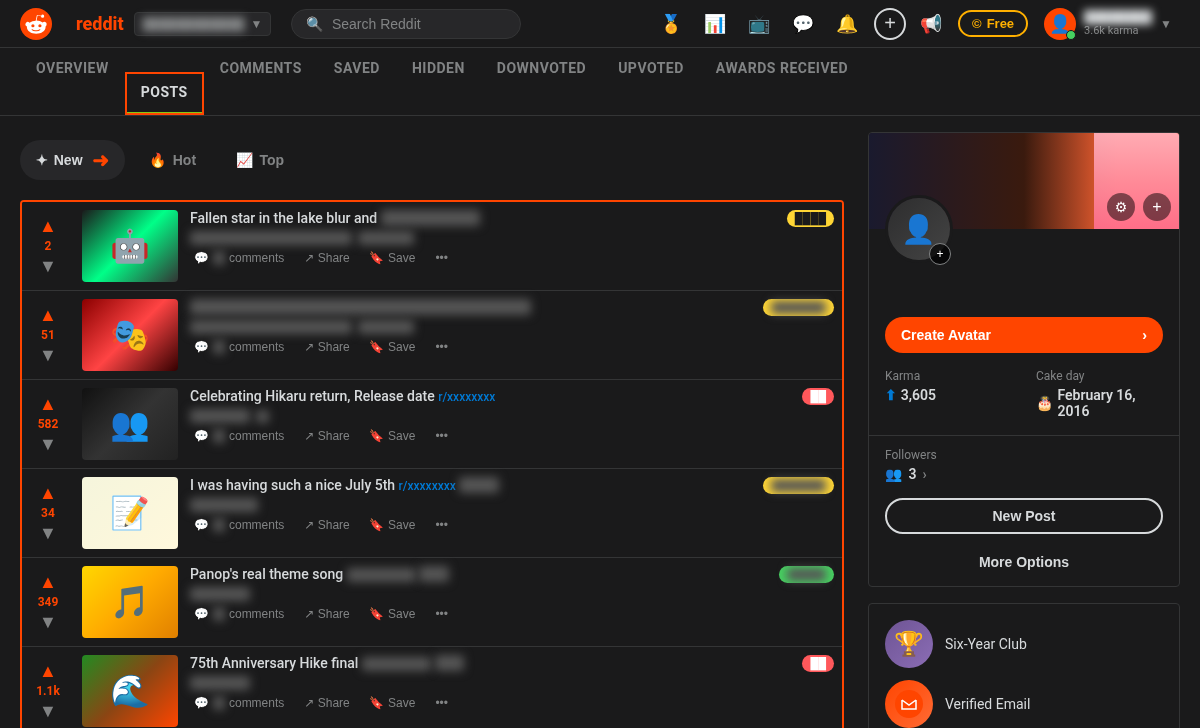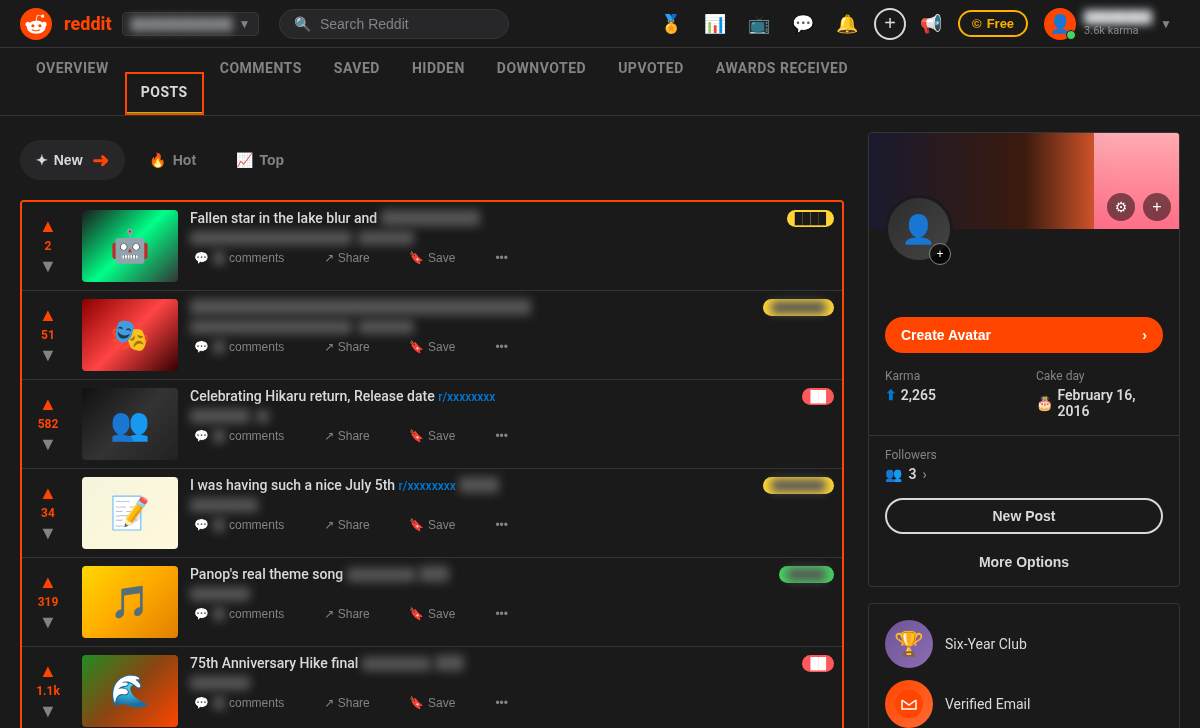--- a/index.html
+++ b/index.html
@@ -14,21 +14,21 @@
       align-items: center;
       padding: 0 20px;
       gap: 10px;
       position: sticky;
       top: 0;
       z-index: 100;
     }
     .reddit-logo {
       display: flex;
       align-items: center;
-      gap: 12px;
+      gap: 24px;
       color: #ff4500;
       font-weight: 700;
       font-size: 18px;
       text-decoration: none;
       text-align: center;
     }
     .reddit-icon {
       width: 32px;
       height: 32px;
     }
@@ -293,21 +293,21 @@
       gap: 6px;
       margin-bottom: 4px;
       font-size: 12px;
       color: #818384;
     }
     .subreddit-link { color: #0079d3; font-size: 12px; }
 
     .post-actions {
       display: flex;
       align-items: center;
-      gap: 32px;
+      gap: 12px;
       font-size: 12px;
       color: #818384;
     }
     .post-action-btn {
       display: flex;
       align-items: center;
       gap: 4px;
       background: none;
       border: none;
       color: #818384;
@@ -725,21 +725,21 @@
             <button class="post-action-btn">↗ Share</button>
             <button class="post-action-btn">🔖 Save</button>
             <button class="post-action-btn">•••</button>
           </div>
         </div>
       </div>
 
       <div class="post-item">
         <div class="vote-col">
           <button class="vote-arrow up">▲</button>
-          <span class="vote-count">319</span>
+          <span class="vote-count">349</span>
           <button class="vote-arrow">▼</button>
         </div>
         <div class="post-thumbnail" style="background:linear-gradient(135deg,#ffd700,#ffaa00,#e08000);width:96px;height:72px;flex-shrink:0;margin:8px;border-radius:4px;overflow:hidden;display:flex;align-items:center;justify-content:center;font-size:32px;">🎵</div>
         <div class="post-content">
           <div class="post-title-row">
             <span class="post-title">Panop's real theme song <span class="subreddit-link" style="color:#0079d3"><span class="blurred-text">r/xxxxxxxxxx</span></span> <span class="blurred-text">███</span></span>
             <span class="post-flair flair-green"><span class="blurred-text">█████</span></span>
           </div>
           <div class="post-meta">
             <span class="blurred-text">███████</span>
@@ -802,21 +802,21 @@
       <button class="create-avatar-btn">
         <span>Create Avatar</span>
         <span>›</span>
       </button>
 
       <div class="karma-section">
         <div class="karma-block">
           <div class="label">Karma</div>
           <div class="value">
             <span class="karma-icon">⬆</span>
-            <span>2,265</span>
+            <span>3,605</span>
           </div>
         </div>
         <div class="karma-block">
           <div class="label">Cake day</div>
           <div class="value">
             <span class="cake-icon">🎂</span>
             <span>February 16, 2016</span>
           </div>
         </div>
       </div>

